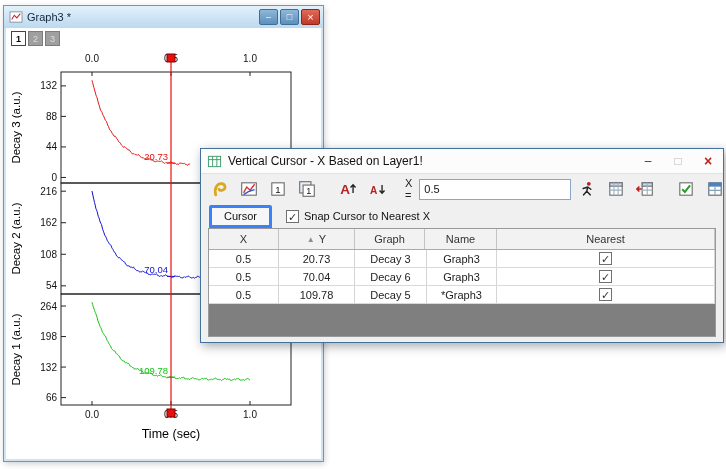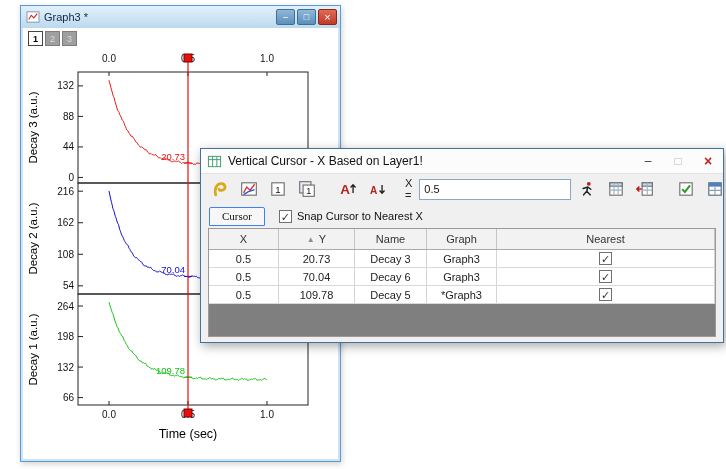--- a/index.html
+++ b/index.html
@@ -1,20 +1,20 @@
 <!DOCTYPE html>
 <html><head>
 <meta charset="utf-8">
 <style>
   html,body { margin:0; padding:0; background:#fff; }
   .stage { position:relative; width:726px; height:469px; background:#fff; overflow:hidden;
            font-family:"Liberation Sans", sans-serif; }
 
   
-  .gwin { position:absolute; left:20px; top:5px; width:319px; height:455px;
+  .gwin { position:absolute; left:3px; top:5px; width:319px; height:455px;
           border:1px solid #5b9bd5; background:#cfe3f3; box-shadow:1px 2px 6px rgba(0,0,0,.18); }
   .gtitle { height:22px; background:linear-gradient(#e3f1fb,#bcd9ee); display:flex; align-items:center;
             padding:0 3px 0 5px; gap:4px; font-size:11px; color:#10273d; }
   .gicon svg { width:14px; height:12px; display:block; }
   .gbtns { margin-left:auto; display:flex; gap:2px; }
   .gbtn { width:17px; height:14px; display:flex; align-items:center; justify-content:center;
           font-size:9px; color:#fff; line-height:1; border-radius:2px;
           background:linear-gradient(#8fb7d9,#5d8fba); border:1px solid #3c6e99; }
   .gbtn.close { background:linear-gradient(#e06a57,#c03a28); border-color:#8e2417; font-size:11px; }
   .gclient { position:absolute; left:2px; right:2px; top:22px; bottom:2px; background:#fff; overflow:hidden; }
@@ -40,22 +40,22 @@
   .tbtn { width:24px; height:24px; display:flex; align-items:center; justify-content:center;
           border:1px solid transparent; border-radius:2px; }
   .tbtn svg { width:18px; height:18px; display:block; }
   .gapL { margin-left:12px; }
   .xlabel { font-size:11px; margin:0 4px 0 12px; color:#222; }
   .xinput { width:165px; height:19px; border:1px solid #8aa8c5; font-size:11px; padding:0 4px;
             font-family:"Liberation Sans", sans-serif; background:#fff; color:#111; }
   .rgroup { margin-left:auto; display:flex; gap:3px; align-items:center; }
 
   .dtabrow { height:24px; display:flex; align-items:center; padding:0 8px; gap:14px; flex:0 0 auto; }
-  .tab { font-size:11px; padding:2px 12px 3px; background:#f7f7f7; border:1px solid #3b82f6;
-         border-radius:2px 2px 0 0; font-family:Liberation Serif, serif; color:#111; }
+  .tab { font-size:11px; padding:2px 12px 3px; background:#f7f7f7; border:3px solid #3b82f6;
+         border-radius:2px 2px 0 0; font-family:Liberation Sans, sans-serif; color:#111; }
   .snap { display:flex; align-items:center; gap:5px; font-size:11px; color:#111; }
   .cb { display:inline-block; width:13px; height:13px; background:#fff; border:1px solid #707070;
         font-size:11px; line-height:12px; text-align:center; color:#333; box-sizing:border-box; }
 
   .dtable { margin:0 7px 5px 7px; flex:1 1 auto; display:flex; flex-direction:column;
             border:1px solid #999; background:#7f7f7f; overflow:hidden; }
   .thead-row { display:flex; height:20px; background:#f2f2f2; border-bottom:1px solid #aaa; flex:0 0 auto; }
   .trow { display:flex; height:17px; background:#fff; border-bottom:1px solid #d9d9d9; flex:0 0 auto; }
   .hcell, .tcell { display:flex; align-items:center; justify-content:center; font-size:11px;
                    color:#222; border-right:1px solid #d4d4d4; box-sizing:border-box; }
@@ -256,25 +256,25 @@
 
     <div class="dtable">
       <div class="thead-row" id="thead">
           <div class="hcell cw0">
             <span>X</span>
           </div>
           <div class="hcell cw1">
             <span class="sort">▲</span>
             <span>Y</span>
           </div>
+          <div class="hcell cw3">
+            <span>Graph</span>
+          </div>
           <div class="hcell cw2">
             <span>Name</span>
-          </div>
-          <div class="hcell cw3">
-            <span>Graph</span>
           </div>
           <div class="hcell cw4">
             <span>Nearest</span>
           </div>
         </div>
       <div id="tbody">
           <div class="trow">
             <div class="tcell cw0">0.5</div>
             <div class="tcell cw1">20.73</div>
             <div class="tcell cw2">Decay 3</div>

